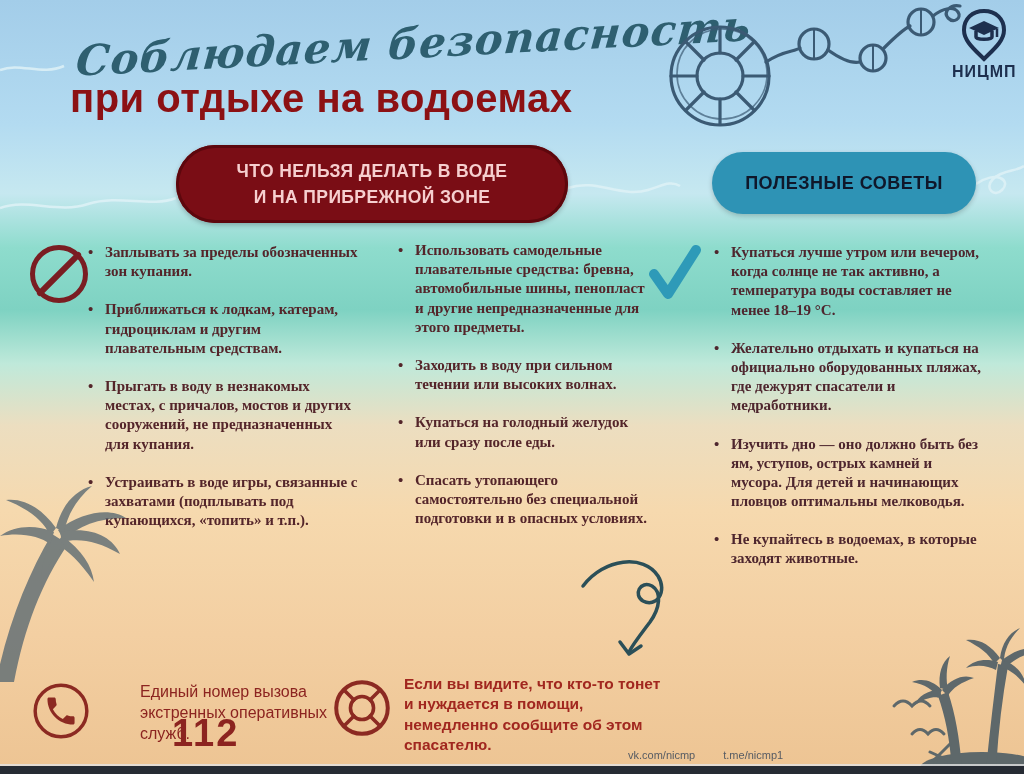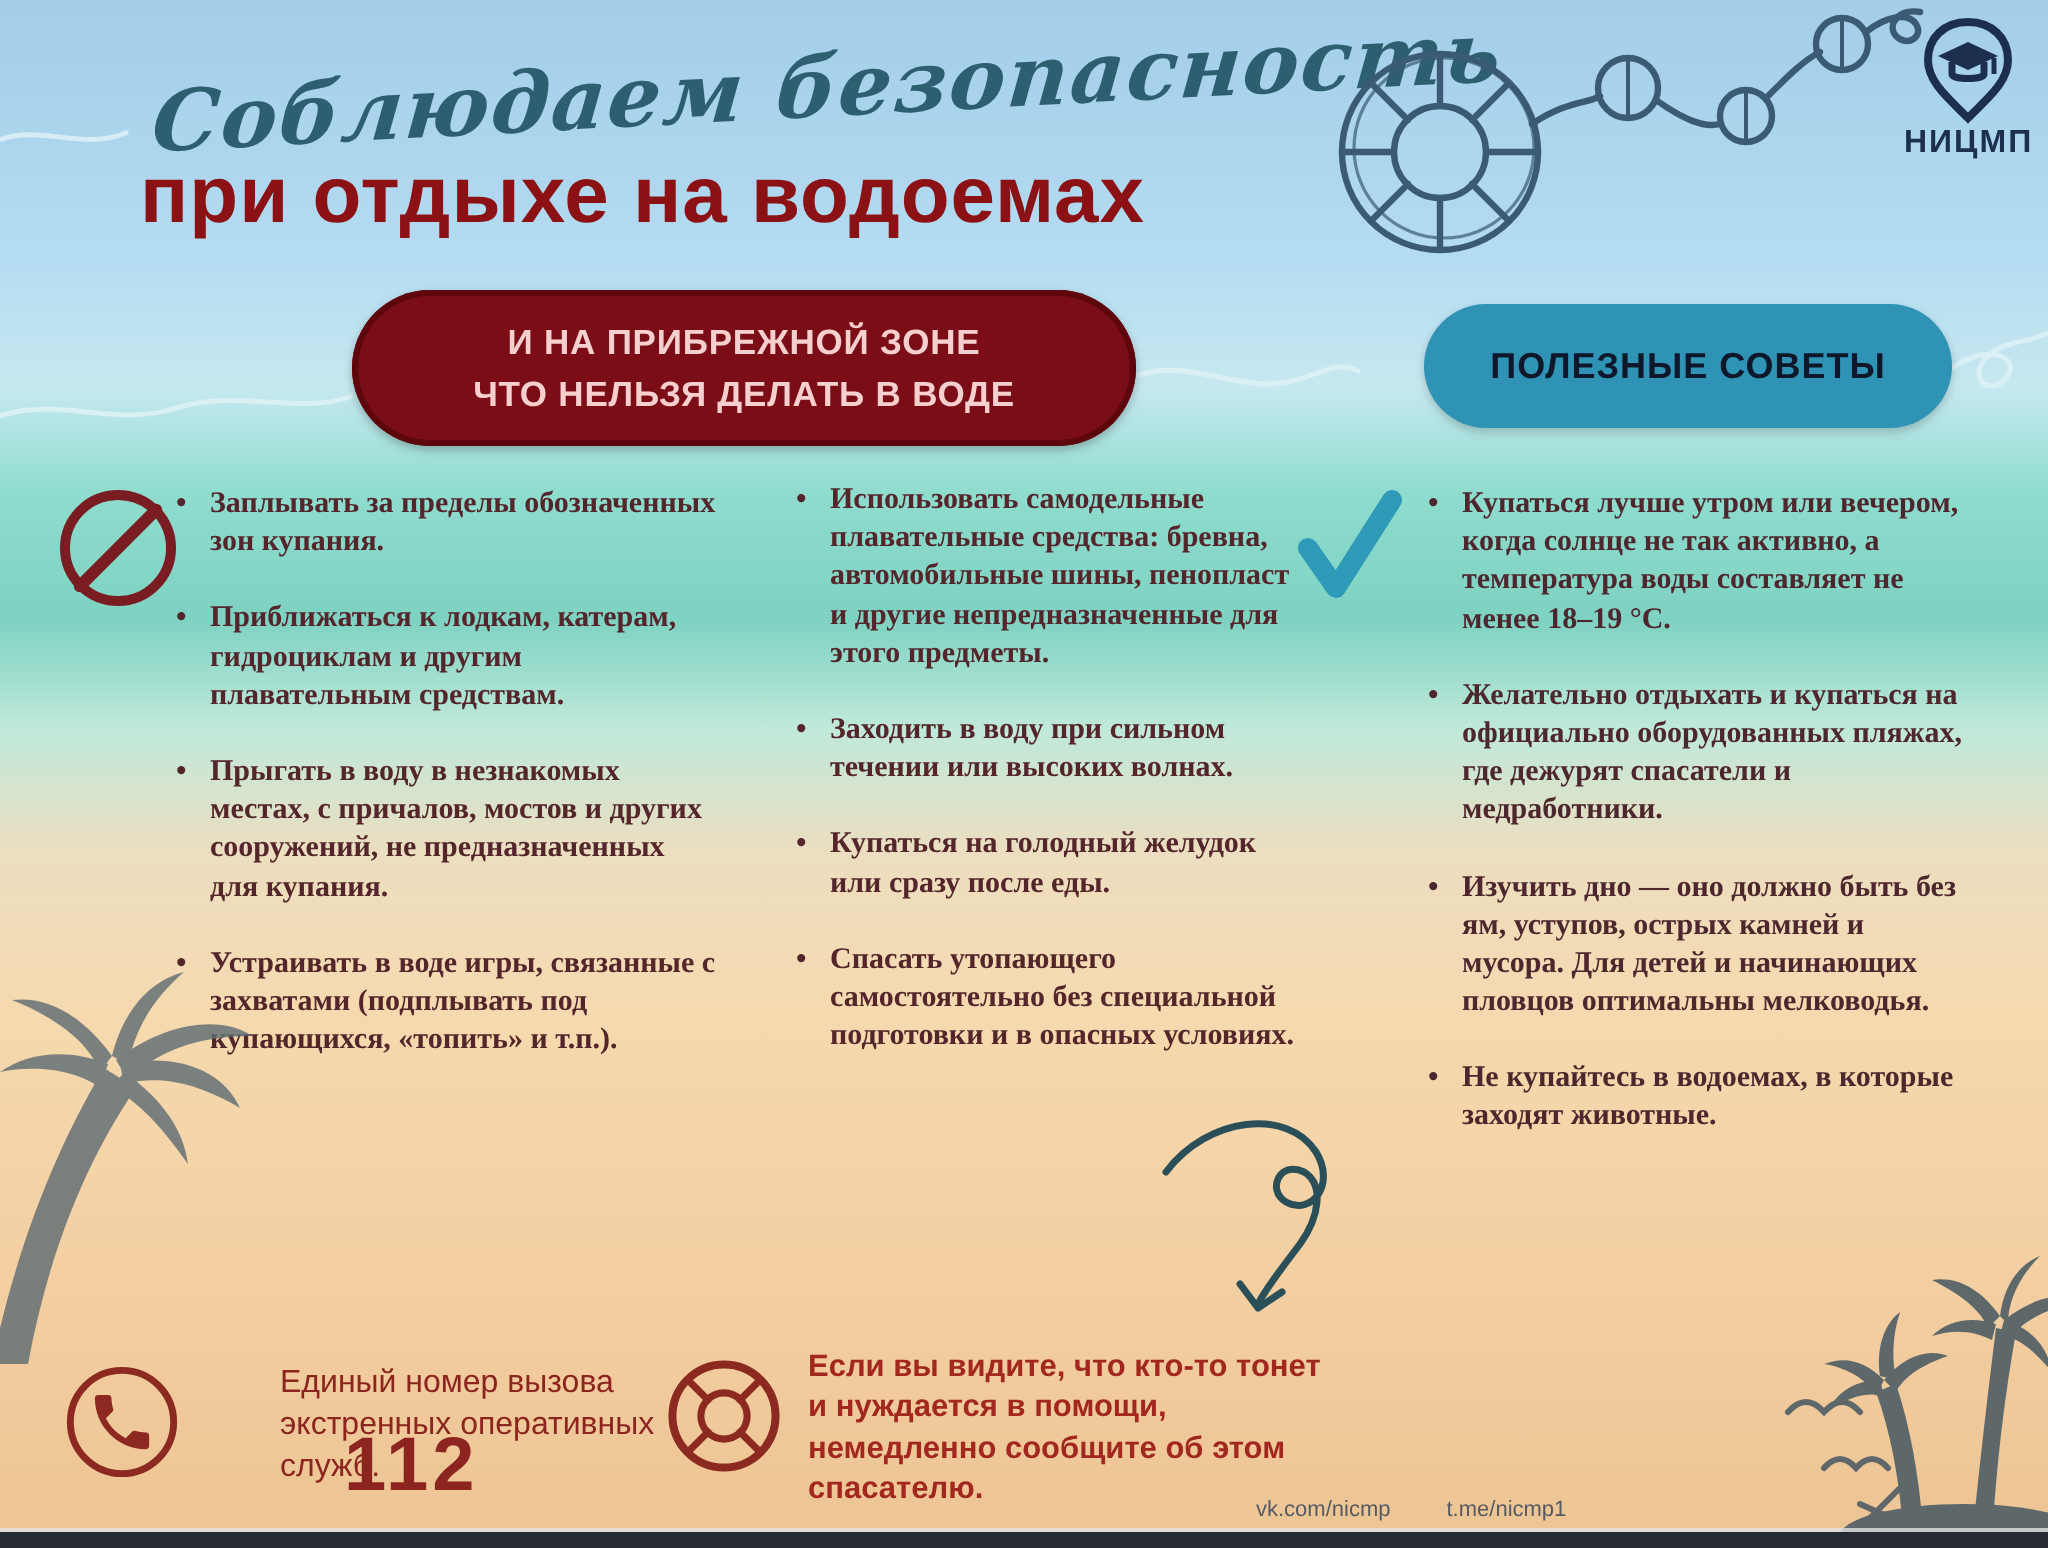--- a/index.html
+++ b/index.html
@@ -102,22 +102,22 @@
     <svg style="margin:0 auto" width="50" height="54" viewBox="0 0 50 54" fill="none">
       <path d="M25,3 C13,3 5,11 5,22 C5,33 15,41 25,51 C35,41 45,33 45,22 C45,11 37,3 25,3 Z" stroke="#1d2f4e" stroke-width="4"></path>
       <path d="M25,13 L40,20 L25,27 L10,20 Z" fill="#1d2f4e"></path>
       <path d="M17,23 L17,29 C17,32 33,32 33,29 L33,23" stroke="#1d2f4e" stroke-width="3.5"></path>
       <path d="M38,21 L38,29" stroke="#1d2f4e" stroke-width="2.5"></path>
     </svg>
     <div class="logo-label">НИЦМП</div>
   </div>
 
   <div class="abs badge badge-red">
+    <span>ЧТО НЕЛЬЗЯ ДЕЛАТЬ В ВОДЕ</span>
     <span>И  НА ПРИБРЕЖНОЙ ЗОНЕ</span>
-    <span>ЧТО НЕЛЬЗЯ ДЕЛАТЬ В ВОДЕ</span>
   </div>
   <div class="abs badge badge-teal">
     <span>ПОЛЕЗНЫЕ СОВЕТЫ</span>
   </div>
 
   <div class="abs icon-no"></div>
   <svg class="abs" style="left:646px;top:242px;width:56px;height:60px" viewBox="0 0 56 60" fill="none">
     <path d="M8,32 L22,52 L50,8" stroke="#2e9ab8" stroke-width="10" stroke-linecap="round" stroke-linejoin="round"></path>
   </svg>
 

